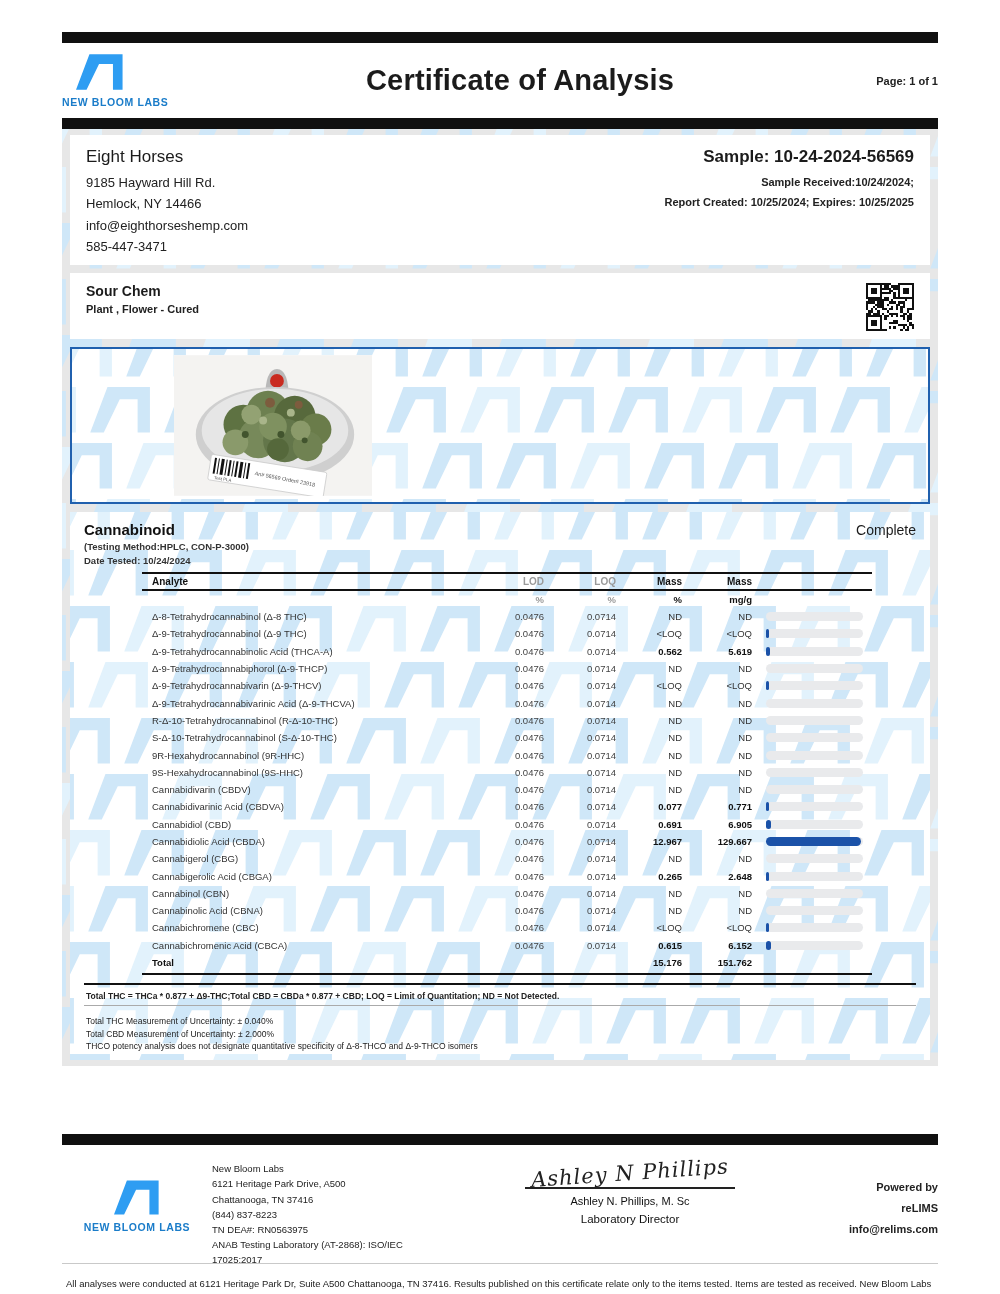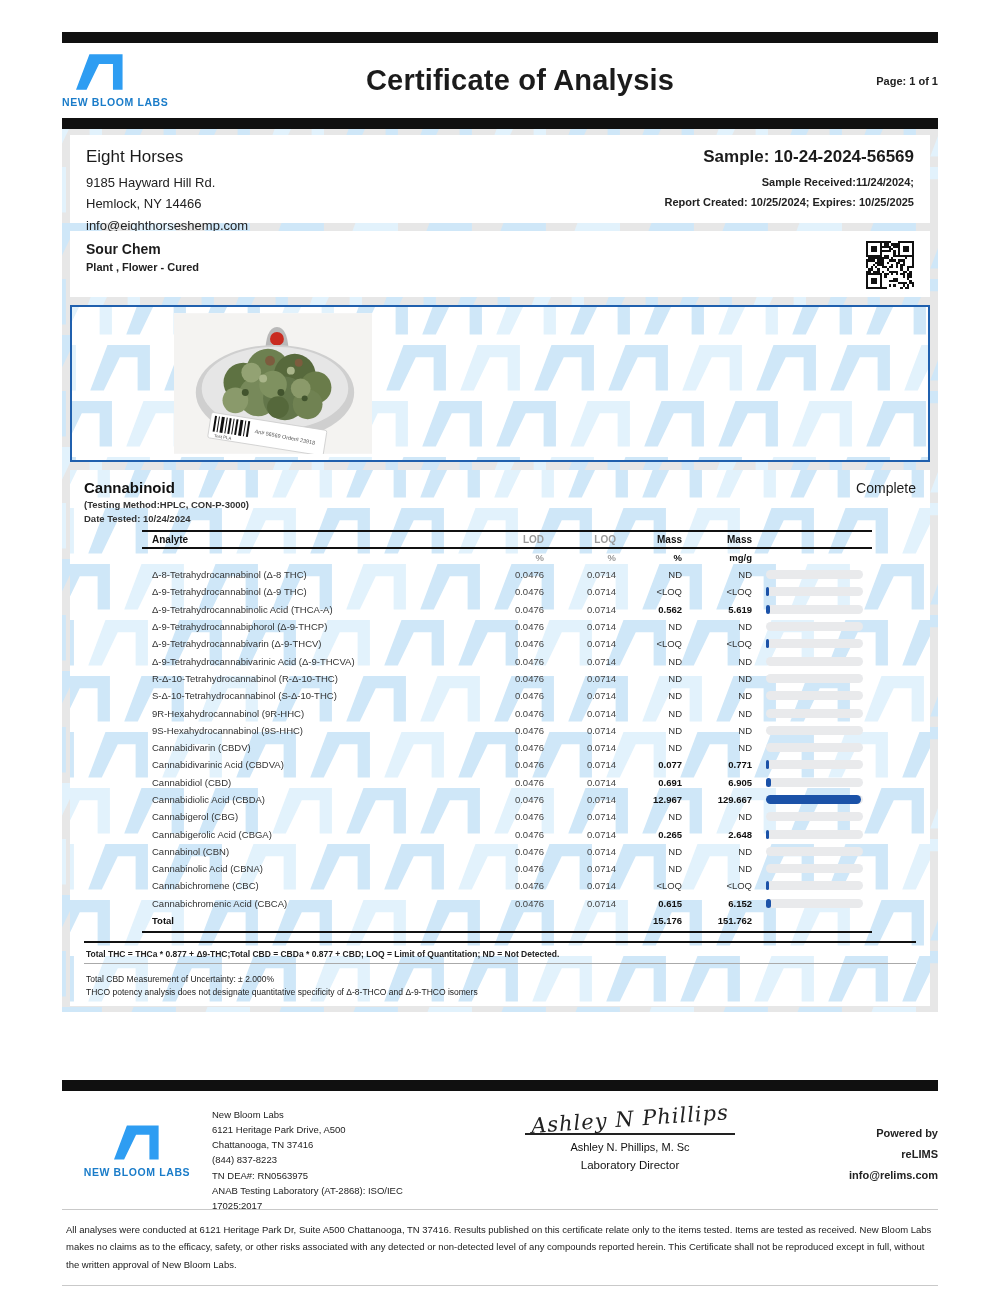--- a/index.html
+++ b/index.html
@@ -12,21 +12,21 @@
   .logo-block { width:150px; display:flex; flex-direction:column; align-items:flex-start; }
   .logo-icon { width:48px; height:38px; margin-left:14px; }
   .logo-word { font-size:10.5px; font-weight:700; color:#1a7cc9; letter-spacing:.6px; margin-top:4px; white-space:nowrap; }
   .doc-title { flex:1; text-align:center; font-size:29px; font-weight:600; color:#1b1b1b; letter-spacing:.2px; }
   .page-label { width:110px; text-align:right; font-size:11px; font-weight:600; color:#222; }
 
   
   .gray-band { background:#e7e7e7; padding:6px 8px; position:relative; }
   .wm-layer { position:absolute; inset:0; overflow:hidden; pointer-events:none; z-index:0; }
   .whitebox { position:relative; background:#fff; z-index:1; }
-  .box-top { display:flex; justify-content:space-between; padding:12px 16px; height:88px; margin-bottom:8px; }
+  .box-top { display:flex; justify-content:space-between; padding:12px 16px; height:130px; margin-bottom:8px; }
   .client-name { font-size:17px; font-weight:500; color:#1b1b1b; margin-bottom:5px; }
   .client-line { font-size:13px; font-weight:500; color:#222; line-height:1.65; }
   .sample-block { text-align:right; }
   .sample-id { font-size:17px; font-weight:600; color:#1b1b1b; margin-bottom:6px; }
   .sample-line { font-size:11px; font-weight:700; color:#222; line-height:1.8; }
 
   .box-product { display:flex; justify-content:space-between; padding:10px 16px; height:66px; margin-bottom:8px; }
   .product-name { font-size:14px; font-weight:700; color:#1b1b1b; margin-bottom:4px; }
   .product-type { font-size:11px; font-weight:600; color:#222; }
   .qr { width:48px; height:48px; }
@@ -770,21 +770,21 @@
     <div class="whitebox box-top">
       <div>
         <div class="client-name">Eight Horses</div>
         <div class="client-line">9185 Hayward Hill Rd.</div>
         <div class="client-line">Hemlock, NY 14466</div>
         <div class="client-line">info@eighthorseshemp.com</div>
         <div class="client-line">585-447-3471</div>
       </div>
       <div class="sample-block">
         <div class="sample-id">Sample: 10-24-2024-56569</div>
-        <div class="sample-line">Sample Received:11/24/2024;</div>
+        <div class="sample-line">Sample Received:10/24/2024;</div>
         <div class="sample-line">Report Created: 10/25/2024; Expires: 10/25/2025</div>
       </div>
     </div>
 
     <div class="whitebox box-product">
       <div>
         <div class="product-name">Sour Chem</div>
         <div class="product-type">Plant , Flower - Cured</div>
       </div>
       <svg class="qr" id="qr-svg" viewBox="0 0 21 21" shape-rendering="crispEdges">
@@ -1901,20 +1901,21 @@
               <span class="c-mass bold">15.176</span>
               <span class="c-mass bold">151.762</span>
               <span class="c-bar"></span>
             </div>
           </div>
       </div>
       <div class="table-bottom"></div>
 
       <div class="footnote">Total THC = THCa * 0.877 + Δ9-THC;Total CBD = CBDa * 0.877 + CBD; LOQ = Limit of Quantitation; ND = Not Detected.</div>
       <div class="uncertainty">
+        <div>Total THC Measurement of Uncertainty: ± 0.040%</div>
         <div>Total CBD Measurement of Uncertainty: ± 2.000%</div>
         <div>THCO potency analysis does not designate quantitative specificity of Δ-8-THCO and Δ-9-THCO isomers</div>
       </div>
     </div>
   </div>
 
   <div class="blackbar footer-bar"></div>
 
   <div class="footer-band">
     <div class="f-logo">

